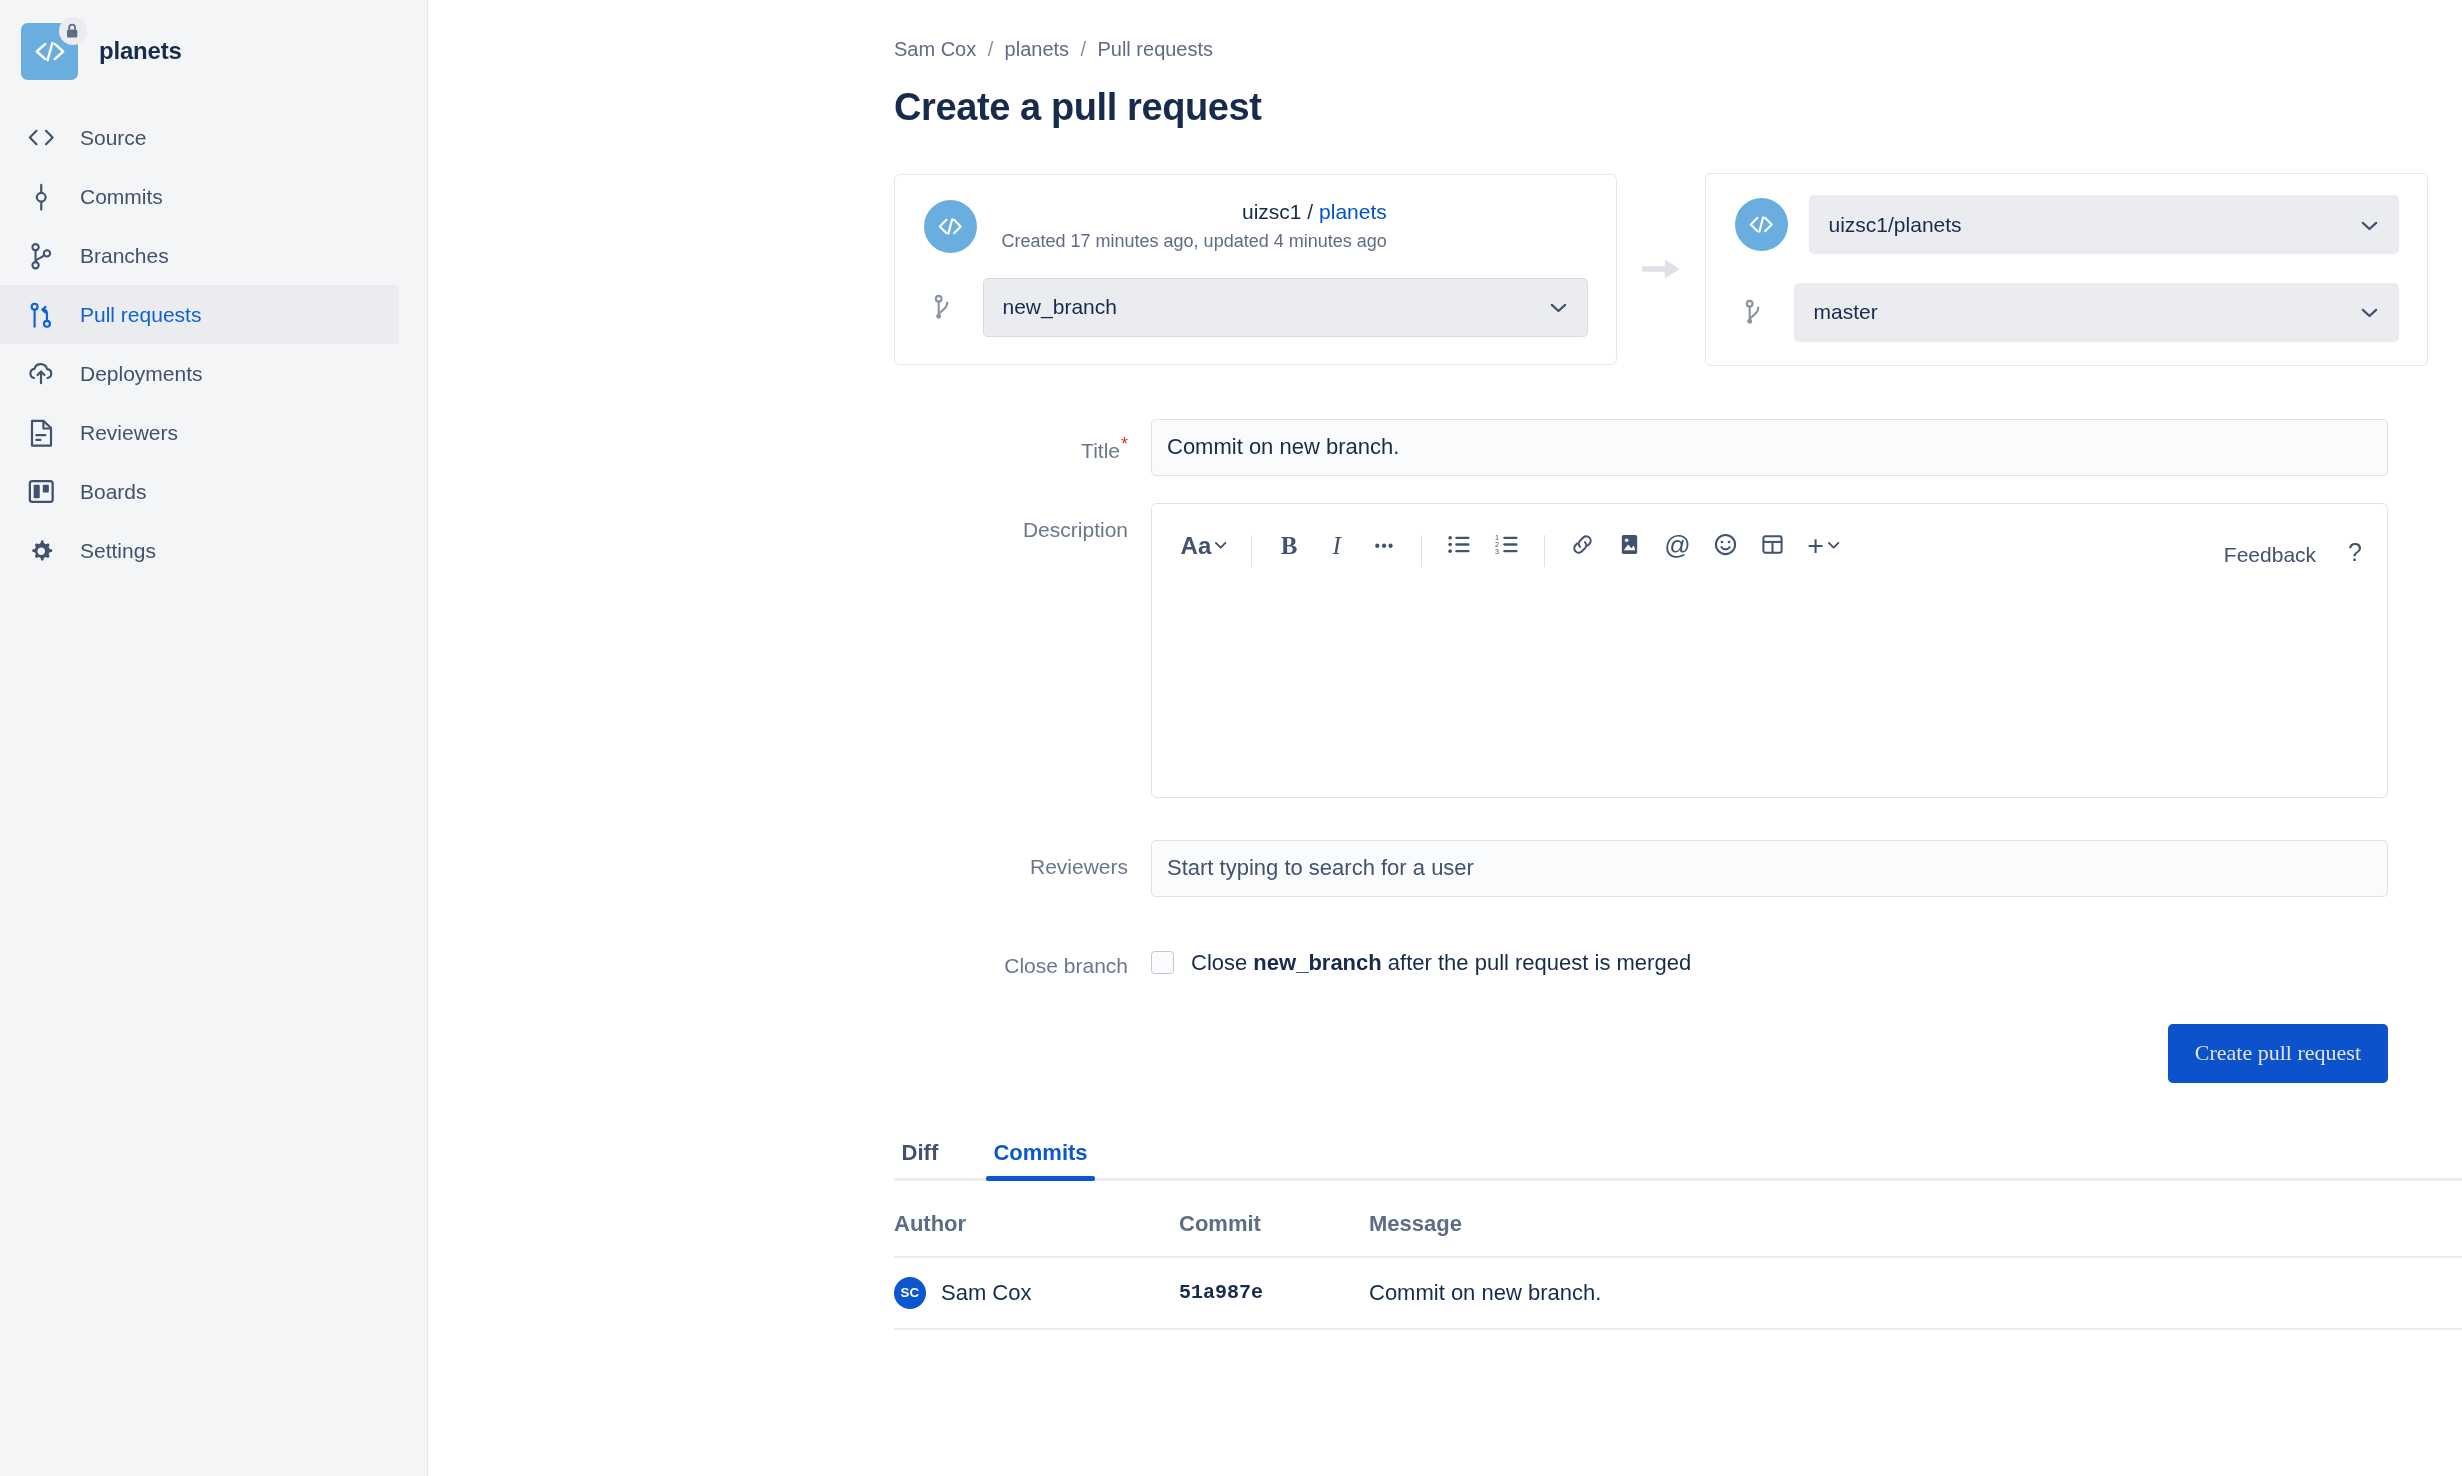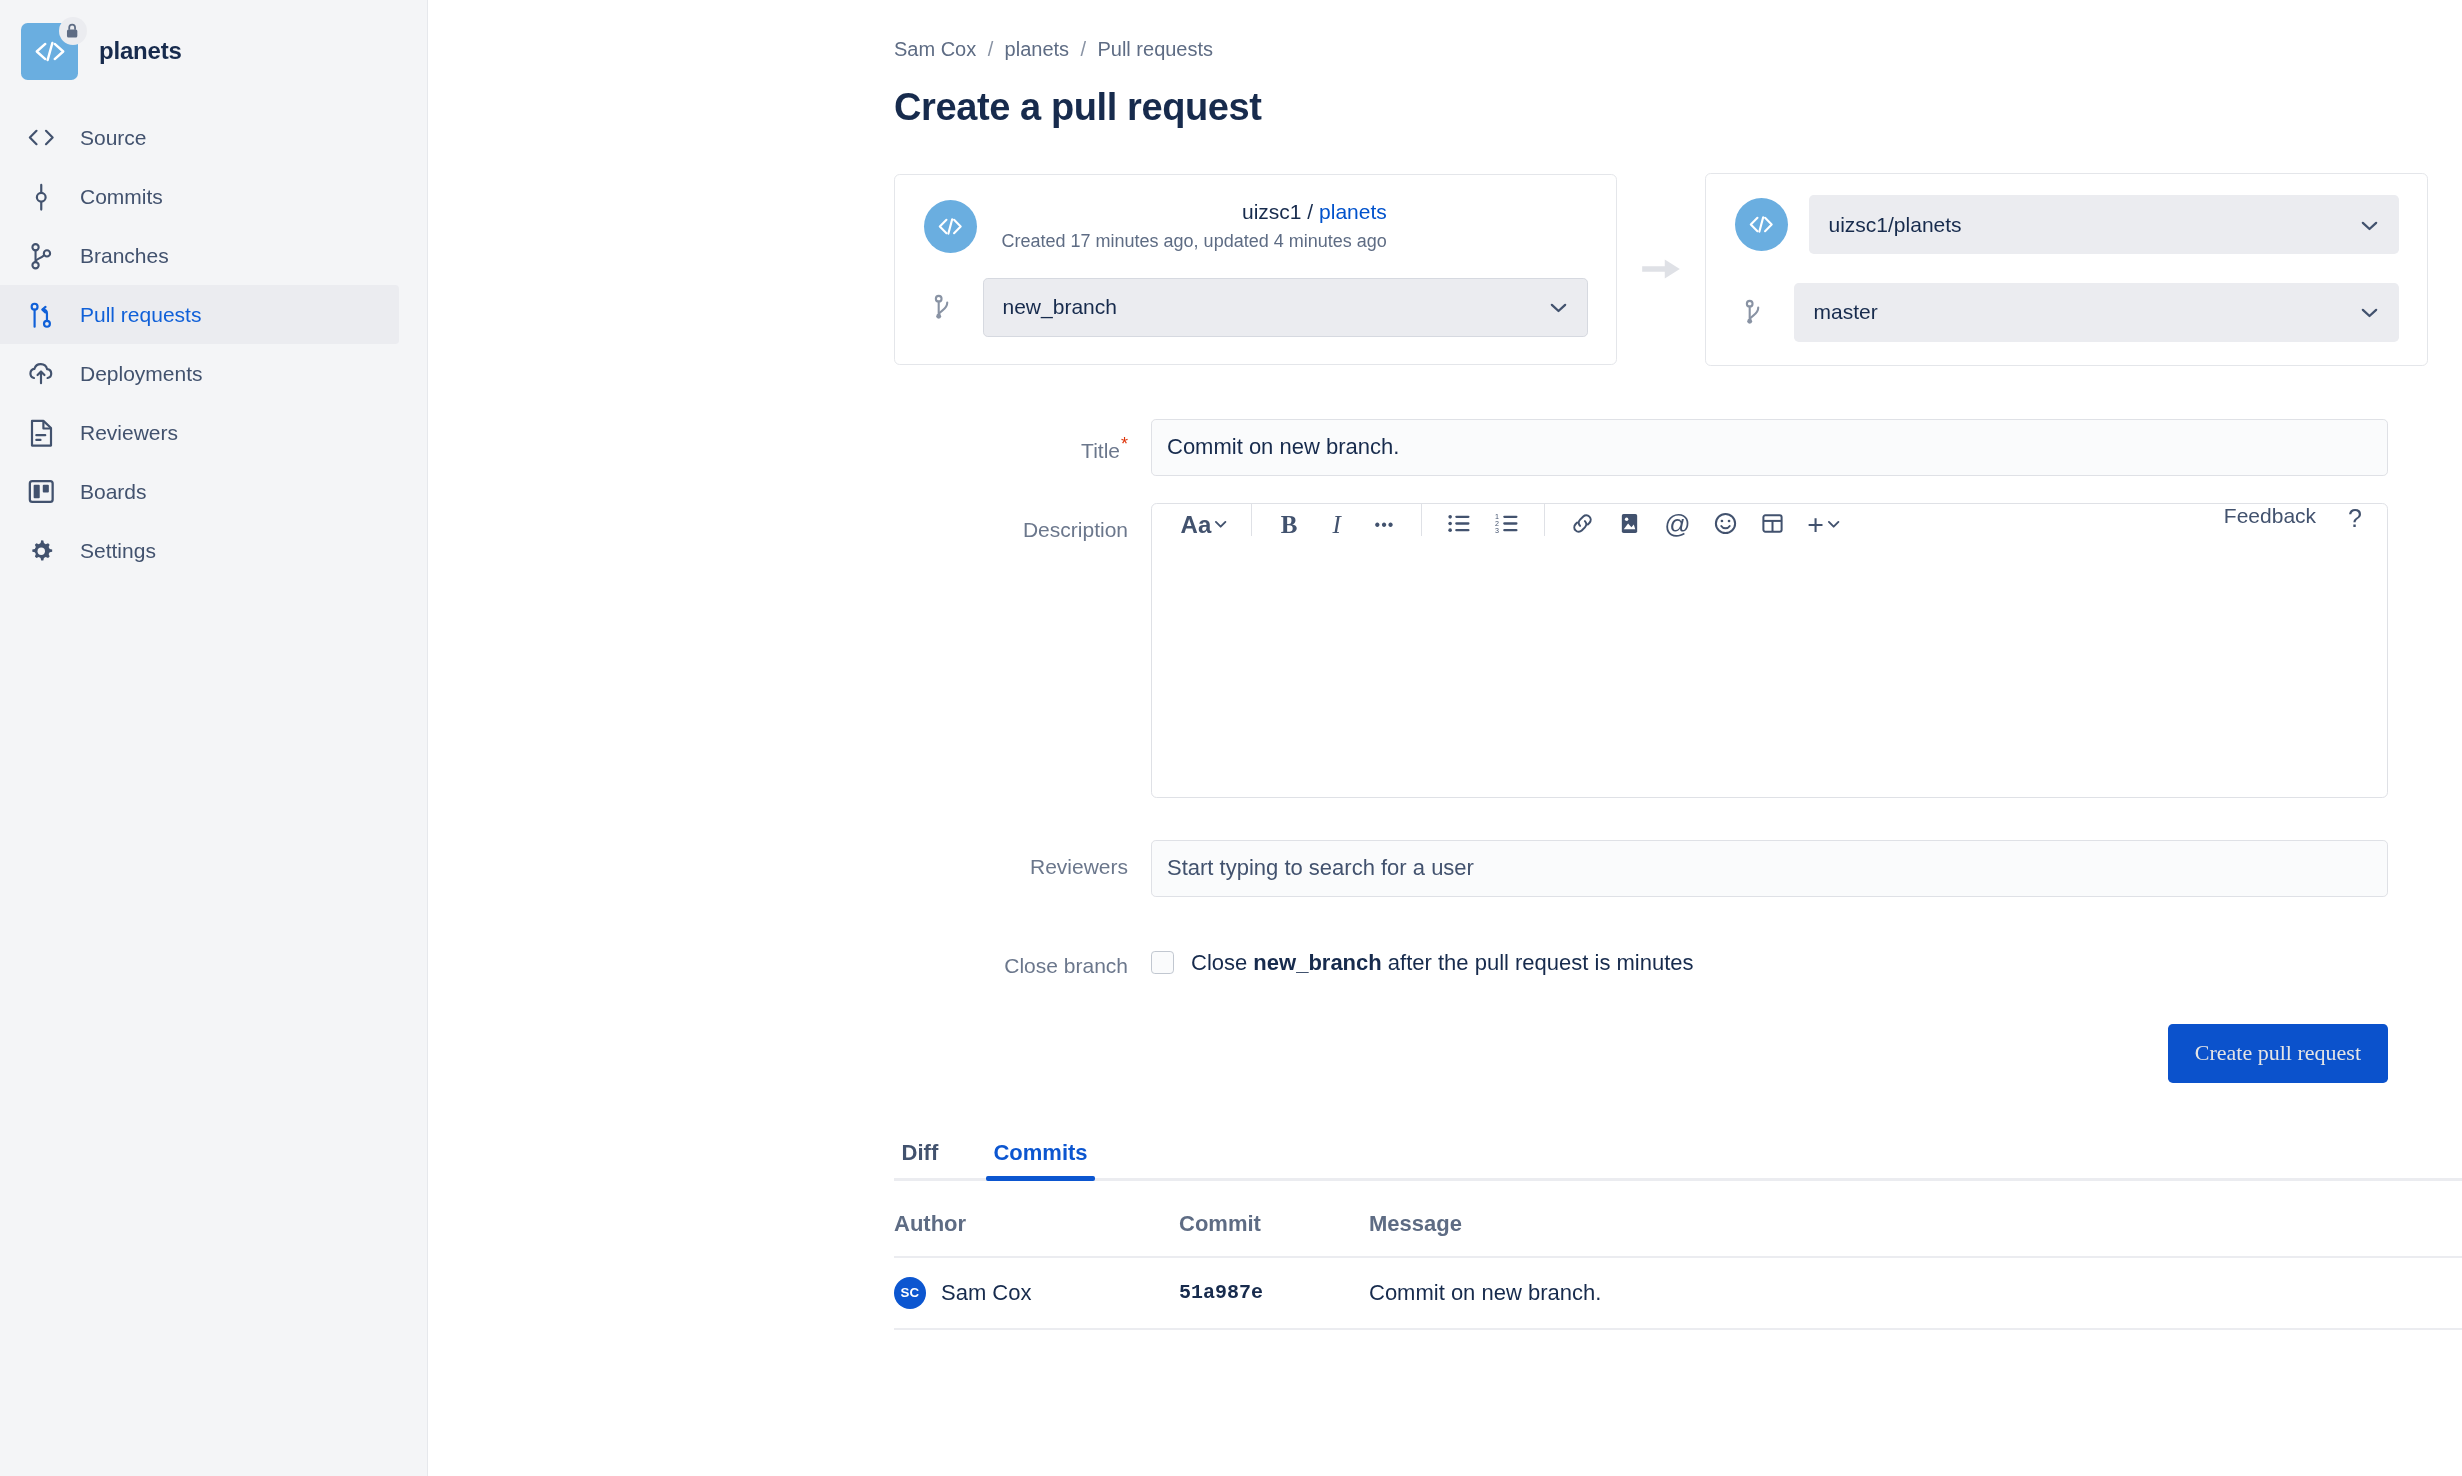--- a/index.html
+++ b/index.html
@@ -119,21 +119,21 @@
     padding: 0 15px; font-family: "Liberation Sans", sans-serif;
     outline: none;
   }
   .text-input::placeholder { color: #42526e; }
 
   .editor {
     width: 1237px; height: 295px;
     border: 1.9px solid #dfe1e6; border-radius: 5.7px; background: #fff;
   }
   .editor-toolbar {
-    display: flex; align-items: flex-start;
+    display: flex; align-items: flex-end;
     height: 63px; padding: 0 25px 0 21px; gap: 0;
   }
   .tb-group { display: flex; align-items: center; gap: 5.7px; }
   .tb-btn {
     height: 42px; min-width: 42px; padding: 0 5.7px;
     display: flex; align-items: center; justify-content: center;
     color: #42526e; border-radius: 3.8px; cursor: pointer;
   }
   .tb-btn.wide { padding: 0 7.6px; gap: 2.9px; }
   .tb-sep { width: 1px; height: 32px; background: #dfe1e6; margin: 0 16px; }
@@ -551,21 +551,21 @@
           <div class="fctl">
             <input class="text-input" type="text" placeholder="Start typing to search for a user" style="">
           </div>
         </div>
 
         <div class="frow row-gap-2">
           <div class="flabel">Close branch</div>
           <div class="fctl">
             <div class="checkbox-line">
               <span class="cbox"></span>
-              <span class="cbox-text"><span>Close </span><b>new_branch</b><span> after the pull request is minutes</span></span>
+              <span class="cbox-text"><span>Close </span><b>new_branch</b><span> after the pull request is merged</span></span>
             </div>
           </div>
         </div>
 
         <div class="btn-row">
           <button class="btn-primary">Create pull request</button>
         </div>
 
       </div>
 

